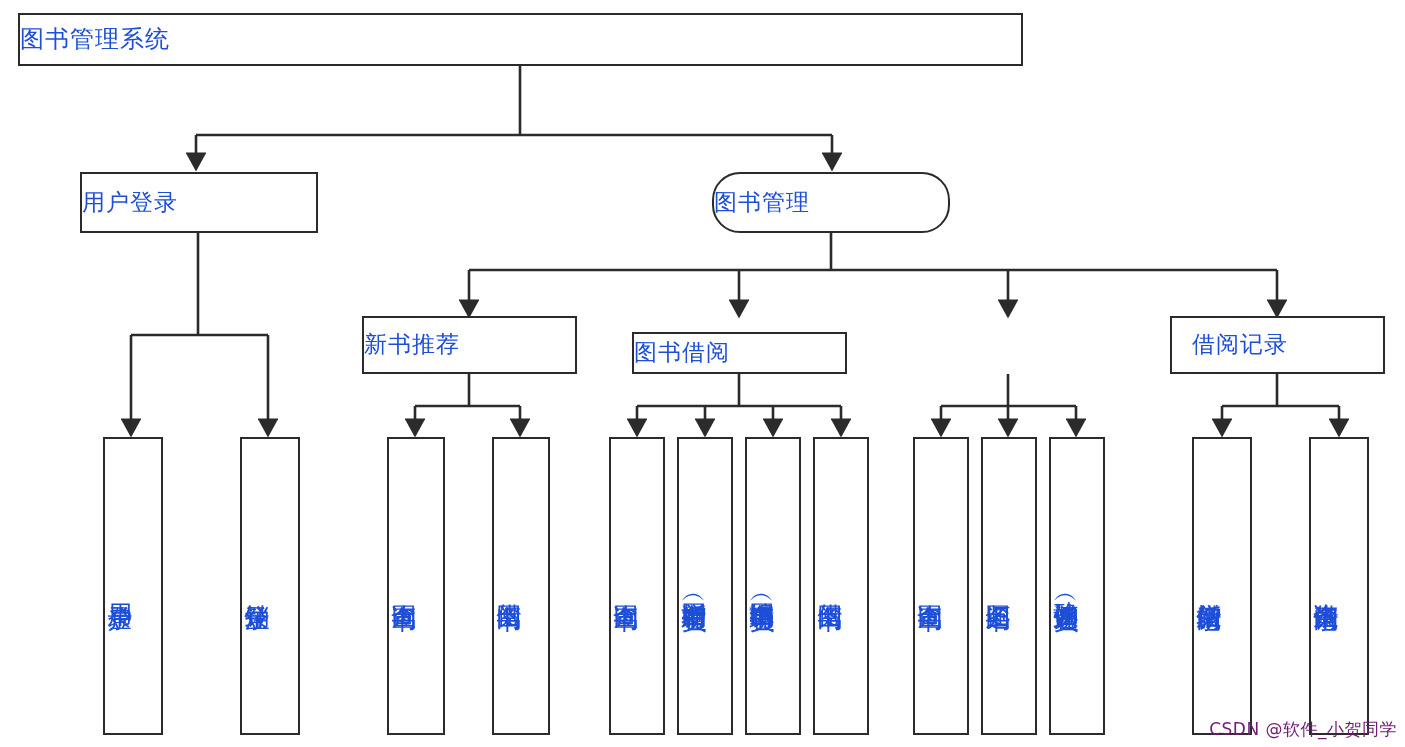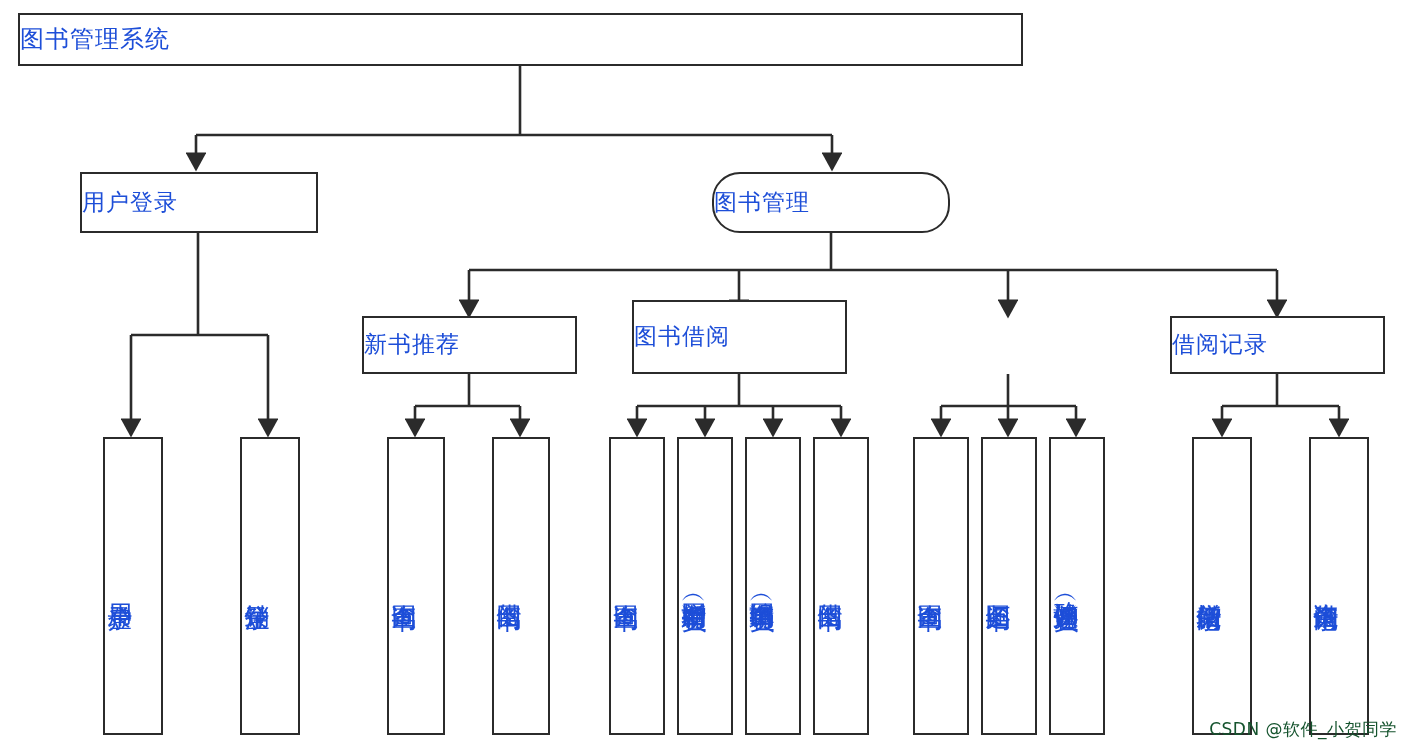--- a/index.html
+++ b/index.html
@@ -58,21 +58,21 @@
     writing-mode: vertical-rl;
     text-orientation: upright;
     white-space: nowrap;
     letter-spacing: 1px;
   }
   .watermark {
     position: absolute;
     right: 8px;
     bottom: 6px;
     font-size: 17px;
-    color: #14532d;
+    color: #701a75;
     font-family: "DejaVu Sans", "Liberation Sans", sans-serif;
     white-space: nowrap;
     letter-spacing: 0.5px;
   }
 </style>
 </head>
 <body>
 
 <div id="canvas">
 
@@ -133,24 +133,24 @@
   <div class="node horiz" style="left:80px; top:172px; width:238px; height:61px;">
     <span class="label">用户登录</span>
   </div>
   <div class="node horiz" style="left:712px; top:172px; width:238px; height:61px;border-radius:28px;">
     <span class="label">图书管理</span>
   </div>
 
   <div class="node horiz" style="left:362px; top:316px; width:215px; height:58px;">
     <span class="label">新书推荐</span>
   </div>
-  <div class="node horiz" style="left:632px; top:300px; width:215px; height:74px;">
+  <div class="node horiz" style="left:632px; top:332px; width:215px; height:42px;">
     <span class="label">图书借阅</span>
   </div>
-  <div class="node horiz" style="left:1170px; top:316px; width:215px; height:58px;">
+  <div class="node horiz" style="left:1170px; top:316px; width:215px; height:58px;padding-left:20px;">
     <span class="label">借阅记录</span>
   </div>
 
   <div class="node vert" style="left:103px; top:437px; width:60px; height:298px;">
     <span class="label">用户登录</span>
   </div>
   <div class="node vert" style="left:240px; top:437px; width:60px; height:298px;">
     <span class="label">注销登录</span>
   </div>
 

